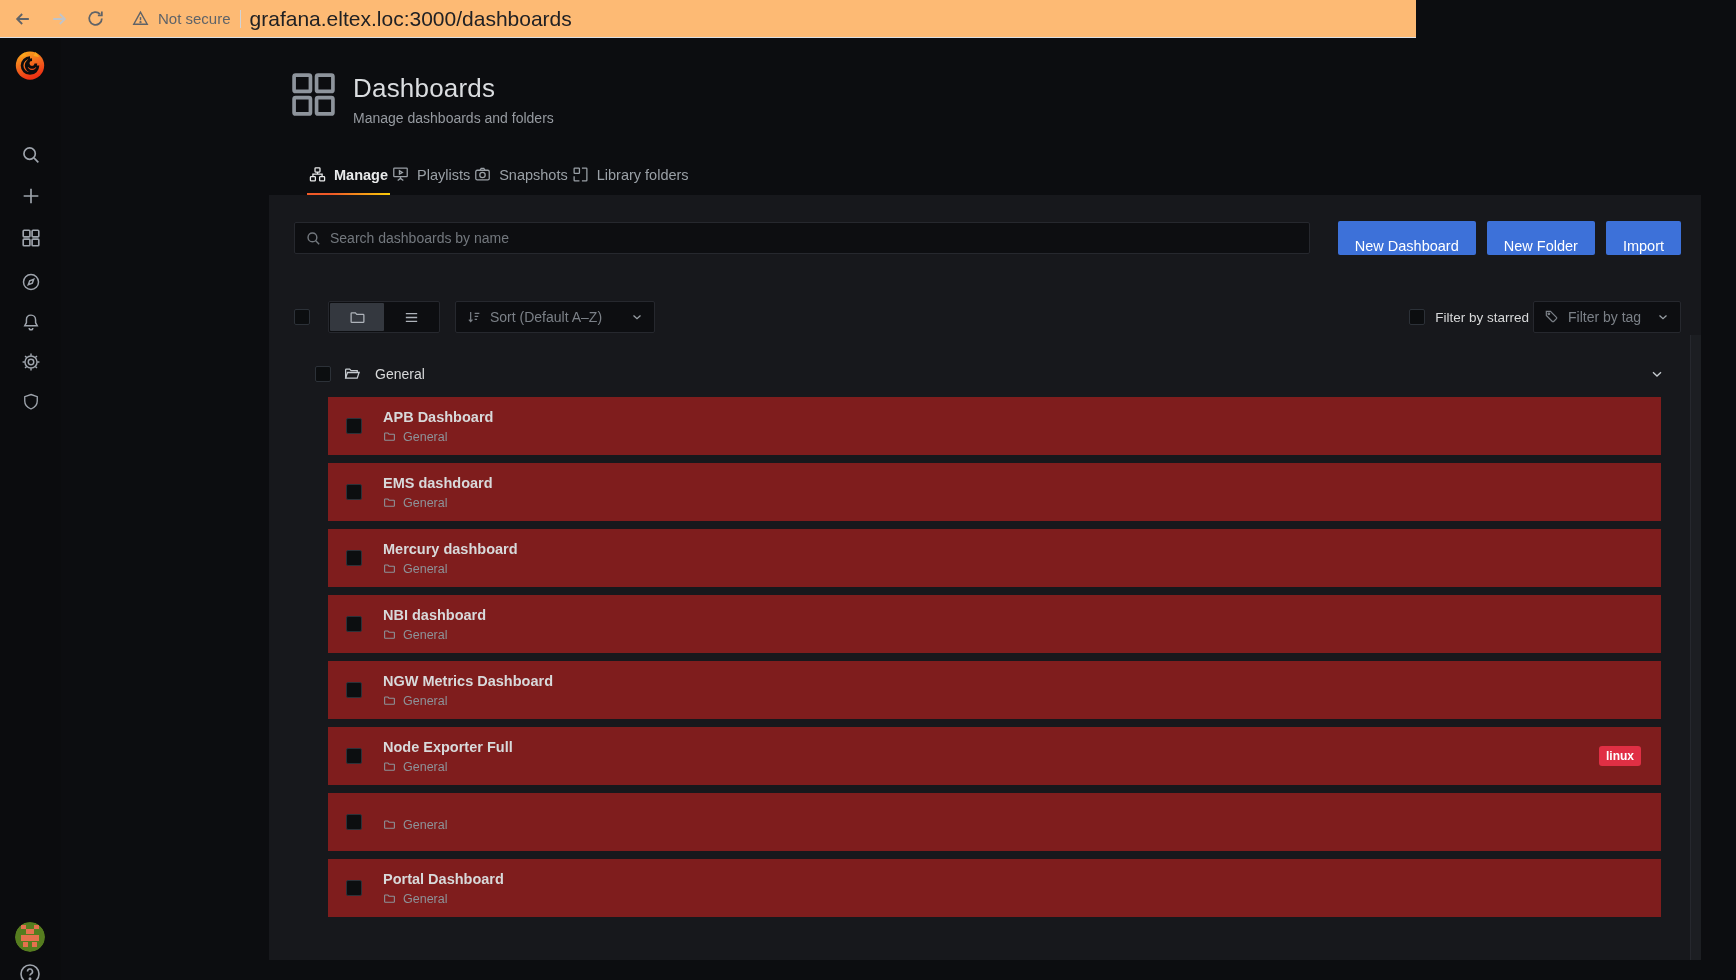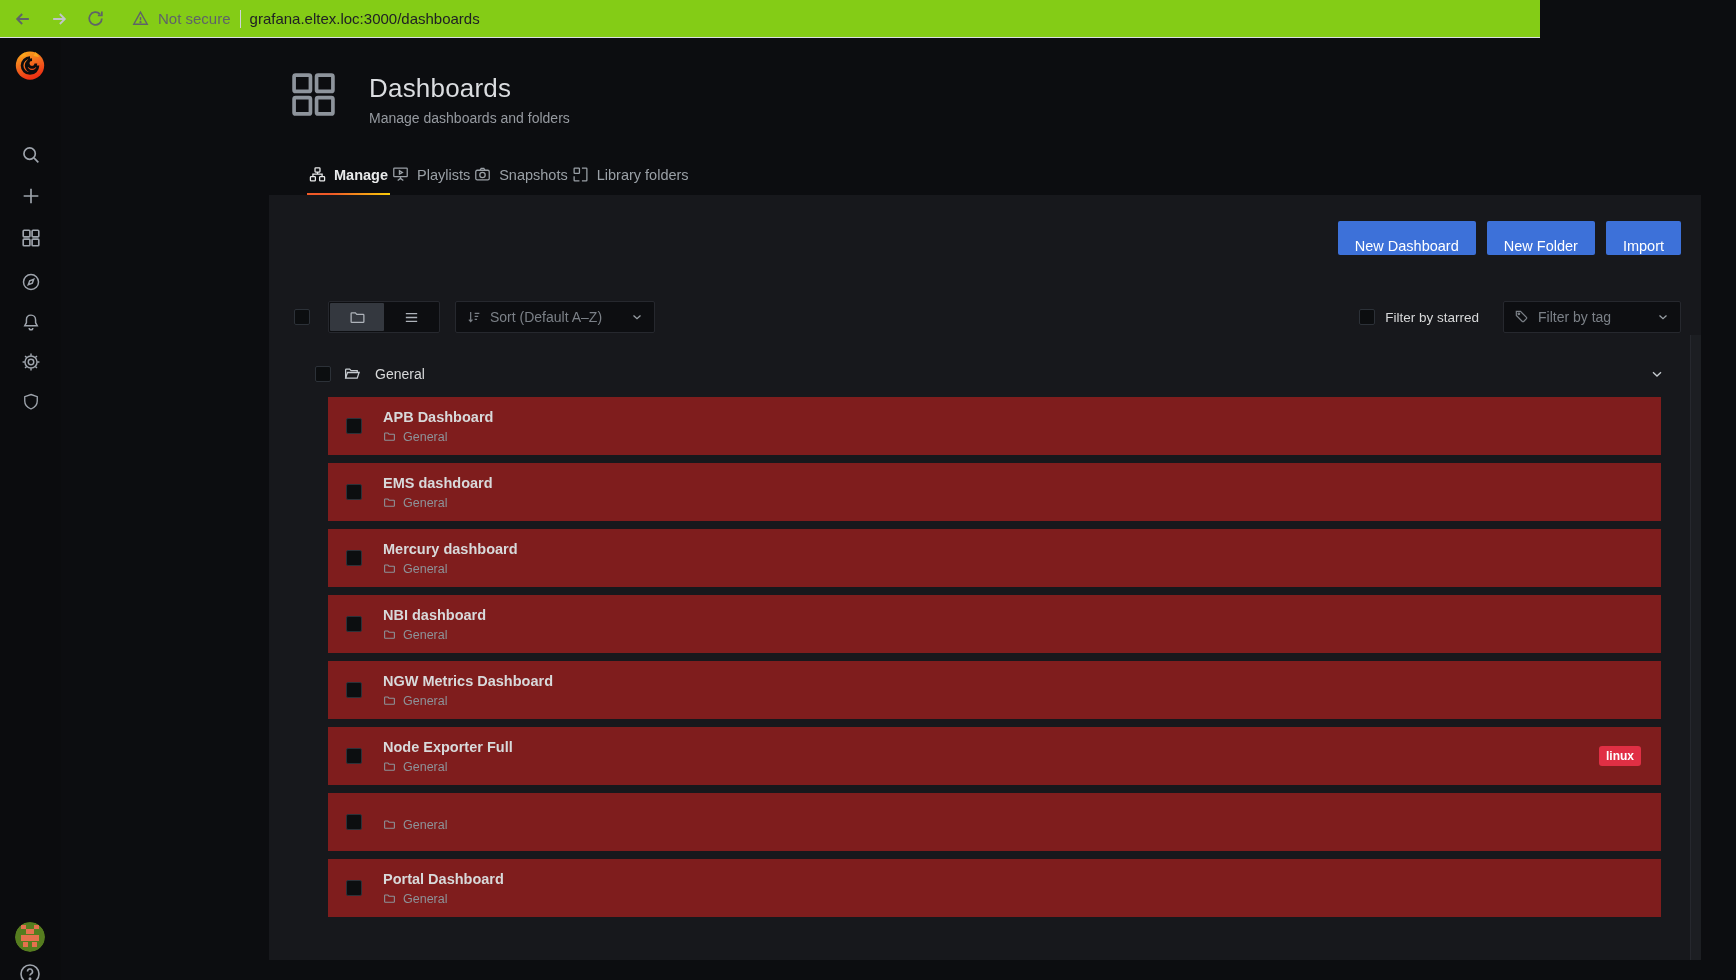--- a/index.html
+++ b/index.html
@@ -1,43 +1,43 @@
 <!DOCTYPE html>
 <html><head>
 <meta charset="utf-8">
 <style>
   * { margin:0; padding:0; box-sizing:border-box; }
   html,body { width:1736px; height:980px; overflow:hidden; background:#0c0d10;
               font-family:"Liberation Sans", sans-serif; }
 
   
-  .browser { position:absolute; left:0; top:0; width:1540px; height:38px; background:#84cc16;
+  .browser { position:absolute; left:0; top:0; width:1416px; height:38px; background:#fdba74;
              border-bottom:1px solid #dcdfe3; display:flex; align-items:center; z-index:10; }
   .nav-ico { width:26px; height:26px; display:flex; align-items:center; justify-content:center; margin-left:10px; cursor:pointer; }
   .nav-ico svg { display:block; }
   .urlzone { display:flex; align-items:center; margin-left:24px; gap:9px; }
   .notsecure { font-size:15px; color:#5f6368; }
   .url-sep { width:1px; height:18px; background:#d0d3d7; }
-  .urltext { font-size:15px; color:#202124; }
+  .urltext { font-size:21px; color:#202124; }
 
   
   .app { position:absolute; left:0; top:38px; width:1736px; height:942px; background:#0c0d10; }
   .edge-sliver { position:absolute; left:0; top:0; width:3px; height:112px; background:#2f64b5; }
 
   .sidebar { position:absolute; left:0; top:0; width:61px; height:942px; background:#0b0c0e; }
   .logo { position:absolute; left:13px; top:10px; width:34px; height:34px; cursor:pointer; }
   .side-ico { position:absolute; left:0; width:61px; height:36px; display:flex; align-items:center; justify-content:center; cursor:pointer; }
   .side-ico svg { stroke:#9fa5ad; }
   .avatar { position:absolute; left:15px; top:884px; width:30px; height:30px; border-radius:50%; overflow:hidden; cursor:pointer; }
   .help { position:absolute; left:18px; top:924px; cursor:pointer; }
 
   .main { position:absolute; left:61px; top:0; width:1675px; height:942px; }
 
   
-  .pagehead { position:absolute; left:229px; top:33px; display:flex; gap:32px; }
+  .pagehead { position:absolute; left:229px; top:33px; display:flex; gap:16px; }
   .pagehead .titles { padding-top:2px; }
   .page-title { font-size:26px; font-weight:500; color:#dbdde0; letter-spacing:.2px; }
   .page-sub { font-size:14px; color:#969aa0; margin-top:6px; }
 
   
   .tabbar { position:absolute; left:246px; top:118px; display:flex; }
   .tab { display:flex; align-items:center; gap:8px; padding:10px 2px 14px 2px; font-size:14.5px; color:#9aa0a6;
          position:relative; cursor:pointer; }
   .tab svg { stroke:#9aa0a6; }
   .tab.active { color:#e9eaeb; font-weight:700; }
@@ -63,21 +63,21 @@
   .filter-row { display:flex; align-items:center; margin-top:46px; height:32px; }
   .cb { width:16px; height:16px; background:#0c0e10; border:1px solid #2c3138; border-radius:2px; flex:none; cursor:pointer; }
   .viewtoggle { display:flex; margin-left:18px; border:1px solid #26282e; border-radius:2px; background:#0d0e11; padding:1px; height:32px; }
   .vt-btn { width:54px; display:flex; align-items:center; justify-content:center; cursor:pointer; border-radius:1px; }
   .vt-btn svg { stroke:#aeb3ba; }
   .vt-btn.active { background:#34383f; }
   .dropdown { height:32px; background:#0d0e11; border:1px solid #26282e; border-radius:2px;
               display:flex; align-items:center; padding:0 10px; gap:8px; color:#7b8087; font-size:14px; cursor:pointer; }
   .dropdown .grow { flex:1; }
   .sort-dd { width:200px; margin-left:15px; }
-  .tag-dd  { width:178px; margin-left:24px; }
+  .tag-dd  { width:148px; margin-left:4px; }
   .starred { display:flex; align-items:center; gap:10px; margin-left:auto; cursor:pointer; }
   .starred .lbl { font-size:13.5px; font-weight:500; color:#d8d9da; }
 
   
   .folder-row { display:flex; align-items:center; margin-top:23px; height:36px; padding-left:21px; padding-right:16px; gap:12px; }
   .folder-row .fname { font-size:14px; color:#d8d9da; margin-left:2px; flex:1; cursor:pointer; }
   .folder-row svg { flex:none; }
 
   
   .rows { margin-left:34px; margin-right:20px; margin-top:5px; }
@@ -258,20 +258,27 @@
             <path d="M3 14.5V20a1 1 0 0 0 1 1h6.5"></path>
             <path d="M14 3h6a1 1 0 0 1 1 1v16a1 1 0 0 1-1 1h-6"></path>
         </svg>
         <span>Library folders</span>
       </div>
     </div>
 
     <div class="panel">
 
       <div class="toolbar-row">
+        <div class="searchbox">
+          <svg width="17" height="17" viewBox="0 0 24 24" fill="none" stroke="#73787e" stroke-width="2">
+              <circle cx="10.5" cy="10.5" r="6.2"></circle>
+              <path d="M15.2 15.2 20 20"></path>
+            </svg>
+          <input type="text" placeholder="Search dashboards by name" style="">
+        </div>
         <button class="btn">New Dashboard</button>
         <button class="btn">New Folder</button>
         <button class="btn">Import</button>
       </div>
 
       <div class="filter-row">
         <span class="cb"></span>
         <div class="viewtoggle">
           <div class="vt-btn active">
             <svg width="17" height="17" viewBox="0 0 24 24" fill="none" stroke-width="1.8">

